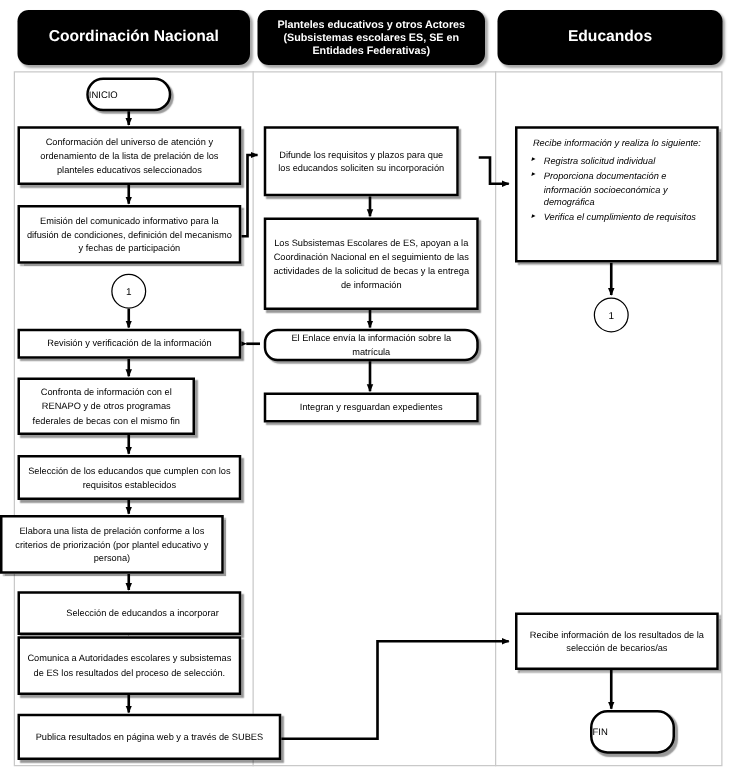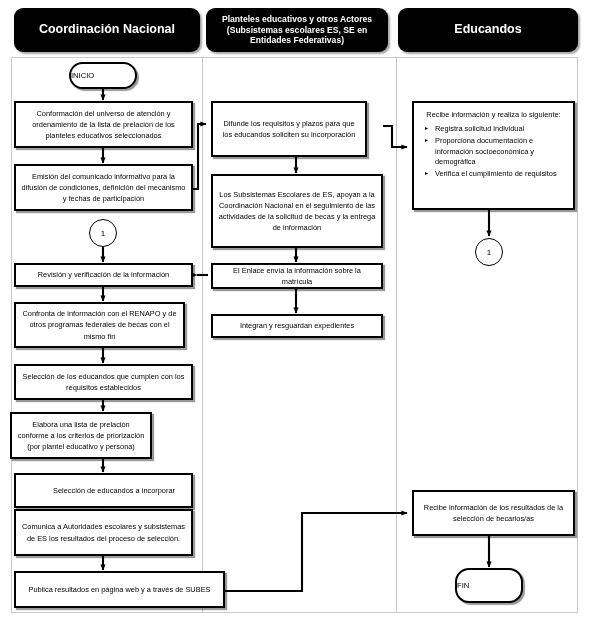--- a/index.html
+++ b/index.html
@@ -61,20 +61,21 @@
     text-align: center;
     font-size: 7.4px;
     line-height: 1.5;
     color: #000000;
     padding: 2px 5px;
     box-shadow: 2px 2px 1px rgba(0,0,0,0.40);
   }
   .node.list {
     display: block;
     padding: 6px 8px 6px 8px;
+    font-style: italic;
   }
   .node .list-title {
     text-align: center;
     display: block;
     margin-bottom: 4px;
   }
   .node ul {
     margin: 0;
     padding: 0 0 0 13px;
     list-style: none;
@@ -203,29 +204,29 @@
   </div>
 
   <div class="connector-circle" style="left:89px; top:219px; width:28px; height:28px;">
     <span>1</span>
   </div>
 
   <div class="node" style="left:14px; top:263px; width:179px; height:24px;">
     <span>Revisión y verificación de la información</span>
   </div>
 
-  <div class="node" style="left:14px; top:302px; width:171px; height:46px;">
+  <div class="node" style="left:14px; top:302px; width:142px; height:46px;">
     <span>Confronta de información con el RENAPO y de otros programas federales de becas con el mismo fin</span>
   </div>
 
   <div class="node" style="left:14px; top:364px; width:179px; height:36px;">
     <span>Selección de los educandos que cumplen con los requisitos establecidos</span>
   </div>
 
-  <div class="node" style="left:10px; top:412px; width:142px; height:47px;">
+  <div class="node" style="left:0; top:412px; width:179px; height:47px;">
     <span>Elabora una lista de prelación conforme a los criterios de priorización (por plantel educativo y persona)</span>
   </div>
 
   <div class="node" style="left:14px; top:473px; width:179px; height:35px;padding-left:26px;">
     <span>Selección de educandos a incorporar</span>
   </div>
 
   <div class="node" style="left:14px; top:509px; width:179px; height:47px;">
     <span>Comunica a Autoridades escolares y subsistemas de ES los resultados del proceso de selección.</span>
   </div>
@@ -235,21 +236,21 @@
   </div>
 
   <div class="node" style="left:211px; top:101px; width:156px; height:56px;">
     <span>Difunde los requisitos y plazos para que los educandos soliciten su incorporación</span>
   </div>
 
   <div class="node" style="left:211px; top:174px; width:172px; height:74px;">
     <span>Los Subsistemas Escolares de ES, apoyan a la Coordinación Nacional en el seguimiento de las actividades de la solicitud de becas y la entrega de información</span>
   </div>
 
-  <div class="node" style="left:211px; top:263px; width:172px; height:26px;">
+  <div class="node" style="left:211px; top:263px; width:172px; height:26px;border-radius:11px;">
     <span>El Enlace envía la información sobre la matrícula</span>
   </div>
 
   <div class="node" style="left:211px; top:314px; width:172px; height:24px;">
     <span>Integran y resguardan expedientes</span>
   </div>
 
   <div class="node list" style="left:412px; top:101px; width:163px; height:109px;">
     <span class="list-title">Recibe información y realiza lo siguiente:</span>
     <ul>
@@ -260,17 +261,17 @@
   </div>
 
   <div class="connector-circle" style="left:475px; top:238px; width:28px; height:28px;">
     <span>1</span>
   </div>
 
   <div class="node" style="left:412px; top:490px; width:163px; height:46px;">
     <span>Recibe información de los resultados de la selección de becarios/as</span>
   </div>
 
-  <div class="terminator" style="left:455px; top:568px; width:68px; height:35px;">
+  <div class="terminator" style="left:472px; top:568px; width:68px; height:35px;">
     <span>FIN</span>
   </div>
 
 </div>
 
 </body></html>

